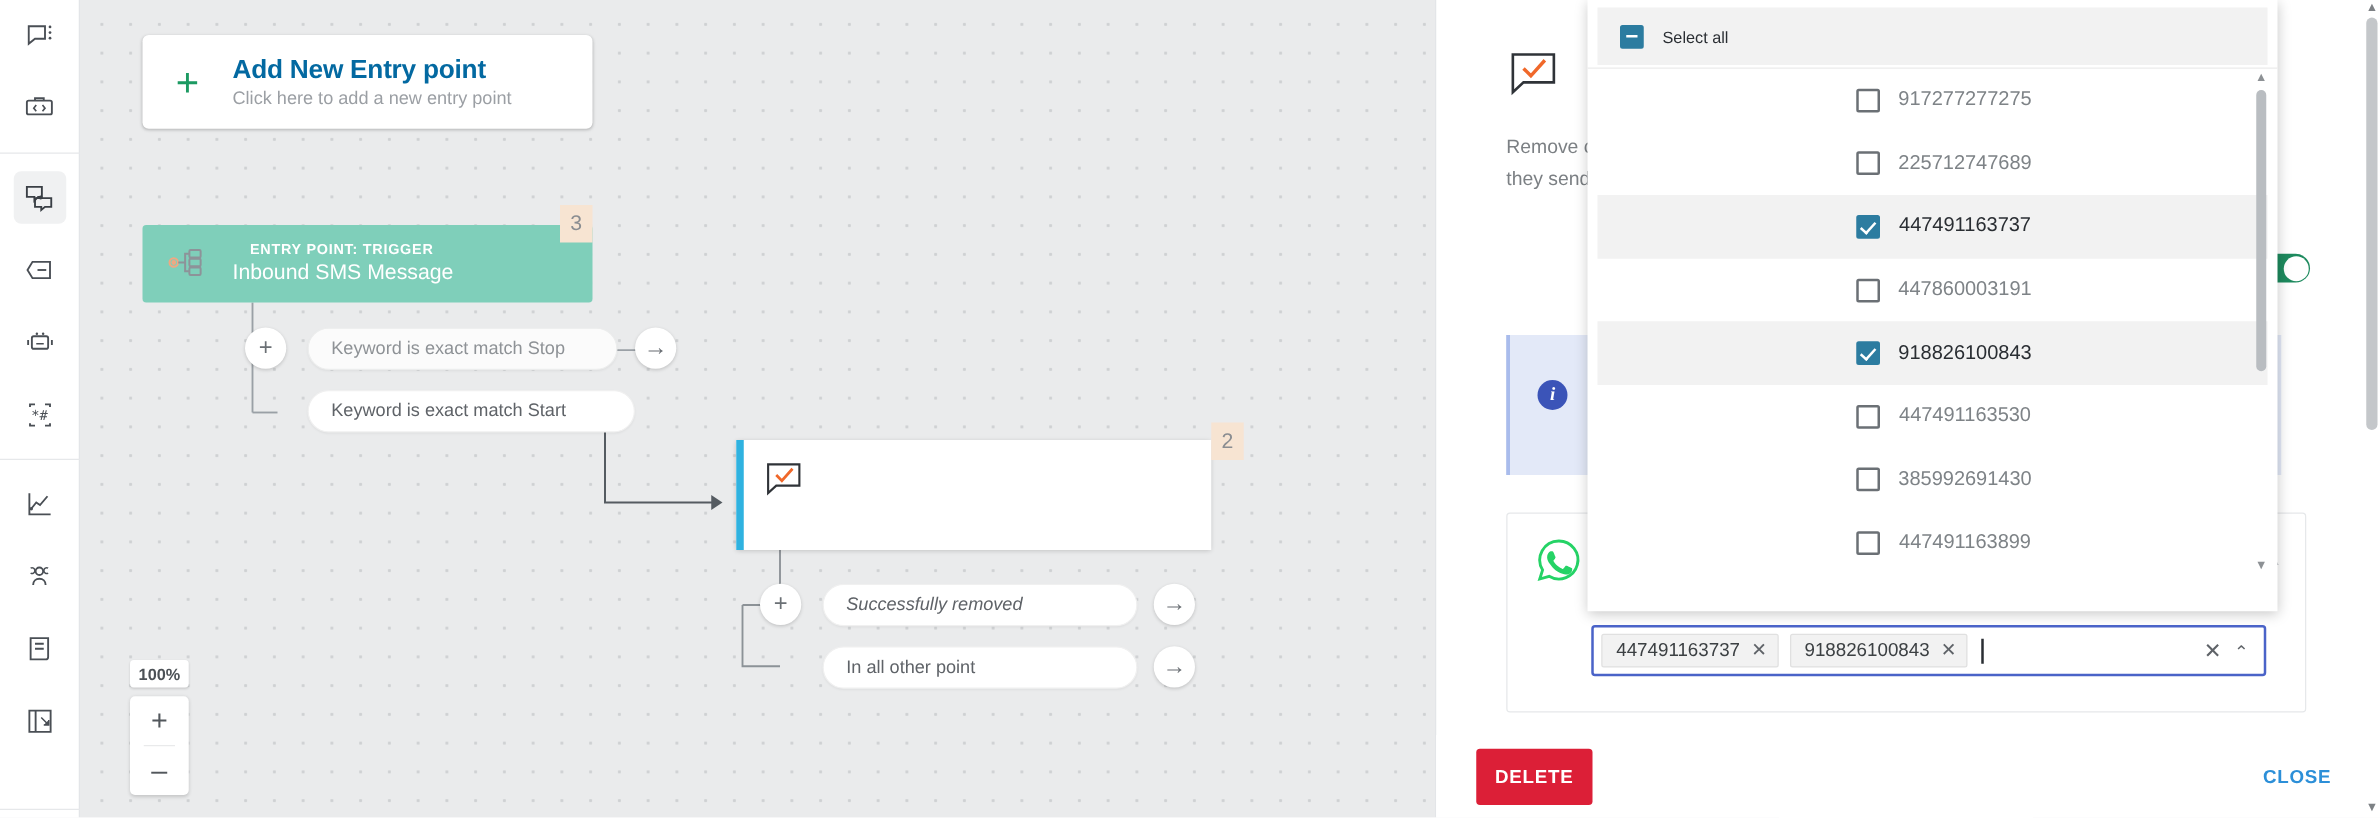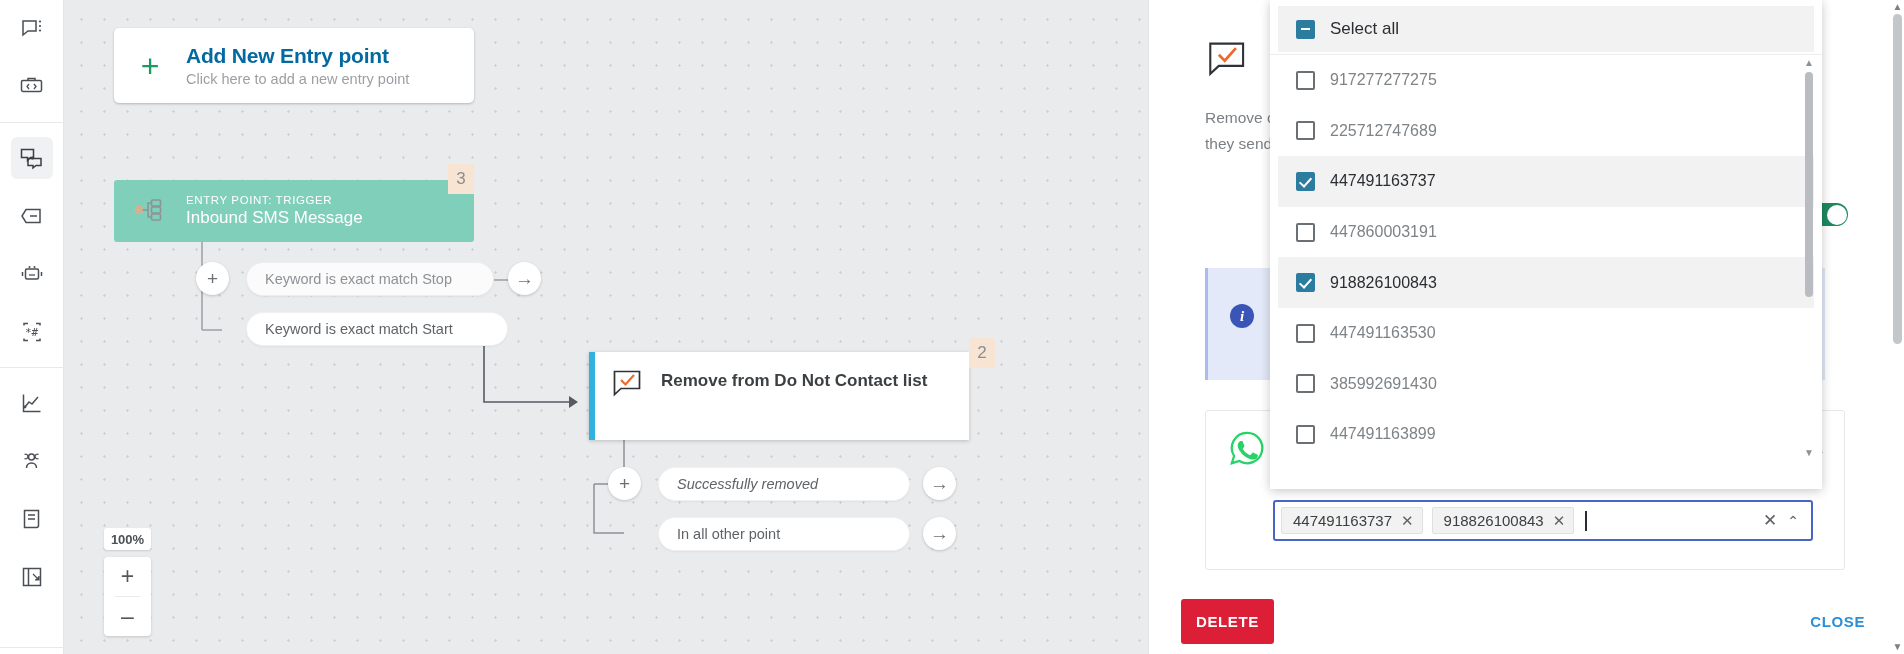--- a/index.html
+++ b/index.html
@@ -49,21 +49,21 @@
   }
   .node-add .ttl { font-size: 21px; font-weight: bold; color: #0369a1; letter-spacing: -.2px; }
   .node-add .sub { font-size: 14.5px; color: #9b9fa4; margin-top: 3px; }
 
   .node-trigger {
     position: absolute; left: 50px; top: 180px; width: 360px; height: 62px;
     background: #7fcfba; border-radius: 3px; display: flex; align-items: center;
     cursor: pointer; overflow: visible;
   }
   .node-trigger .ic { width: 72px; display: flex; justify-content: center; align-items: center; }
-  .node-trigger .lbl { font-size: 11.5px; font-weight: normal; color: #ffffff; letter-spacing: .6px; }
+  .node-trigger .lbl { font-size: 11.5px; font-weight: bold; color: #ffffff; letter-spacing: .6px; margin-left: 14px; }
   .node-trigger .name { font-size: 17px; font-weight: normal; color: #ffffff; margin-top: 2px; }
   .badge {
     position: absolute; background: #f7e4d2; color: #8a8d91;
     font-size: 17px; display: flex; align-items: center; justify-content: center;
     width: 26px; height: 30px;
   }
 
   .pill {
     position: absolute; height: 34px; background: #fbfbfb;
     border: 1px solid #eceded; border-radius: 18px;
@@ -196,42 +196,42 @@
   .dd-head-inner {
     height: 46px; background: #f2f2f2; display:flex; align-items:center;
     padding-left: 18px; cursor:pointer;
   }
   .dd-list {
     position: relative; height: 435px; overflow: hidden;
     border-top: 1px solid #ececec;
   }
   .dd-item {
     height: 50.6px; display:flex; align-items:center; padding-left: 18px;
-    cursor: pointer; margin: 0 8px;
+    cursor: pointer; margin: 0 8px; justify-content: center;
   }
   .dd-item.sel { background: #f2f2f2; }
   .dd-item .tx { font-size: 16px; color: #7e8387; margin-left: 15px; }
   .dd-item.sel .tx { color: #2a2e33; }
 
   .cb {
     width: 19px; height: 19px; border: 2px solid #6b7075; border-radius: 2px;
     background: #fff; flex: none; position: relative;
   }
   .cb.on { background: #2c7ca0; border-color: #2c7ca0; }
   .cb.on::after {
     content:""; position:absolute; left: 4px; top: 1px; width: 5px; height: 10px;
     border-right: 2.2px solid #fff; border-bottom: 2.2px solid #fff;
     transform: rotate(42deg);
   }
   .cb.ind { background: #2c7ca0; border-color: #2c7ca0; }
   .cb.ind::after {
     content:""; position:absolute; left: 3px; top: 6.5px; width: 9px; height: 2.4px;
     background: #fff;
   }
-  .dd-head-inner .tx { font-size: 17px; color: #2a2e33; margin-left: 15px; }
+  .dd-head-inner .tx { font-size: 13px; color: #2a2e33; margin-left: 15px; }
 
   .dd-scroll {
     position:absolute; right: 8px; top: 58px; width: 10px; height: 400px; z-index: 5;
   }
   .dd-scroll .th {
     position:absolute; top: 14px; left: 1px; width: 8px; height: 225px;
     background: #b9bdc1; border-radius: 4px;
   }
   .dd-scroll .ar { position:absolute; left:0; width:10px; text-align:center; color:#8d9195; font-size:10px; line-height:10px; }
 
@@ -391,21 +391,20 @@
 
     <div class="pill solid" style="left:182px;top:312px;width:262px;">Keyword is exact match Start</div>
 
     <div class="node-main">
       <div class="ic">
         <svg width="32" height="30" viewBox="0 0 32 30" fill="none" stroke="#2f3338" stroke-width="1.7">
           <path d="M2.5 2.5h25v17H9l-6.5 6z"></path>
           <path d="M9 11l4.5 4.5L22 6" stroke="#f0682a" stroke-width="2.2"></path>
         </svg>
       </div>
-      <div class="ttl">Remove from Do Not Contact list</div>
       <div class="badge" style="right:-26px;top:-14px;">2</div>
     </div>
 
     <div class="circ" style="left:544px;top:467px;">+</div>
     <div class="pill solid" style="left:594px;top:467px;width:252px;font-style:italic;">Successfully removed</div>
     <div class="circ" style="left:859px;top:467px;">→</div>
 
     <div class="pill solid" style="left:594px;top:517px;width:252px;">In all other point</div>
     <div class="circ" style="left:859px;top:517px;">→</div>
 

